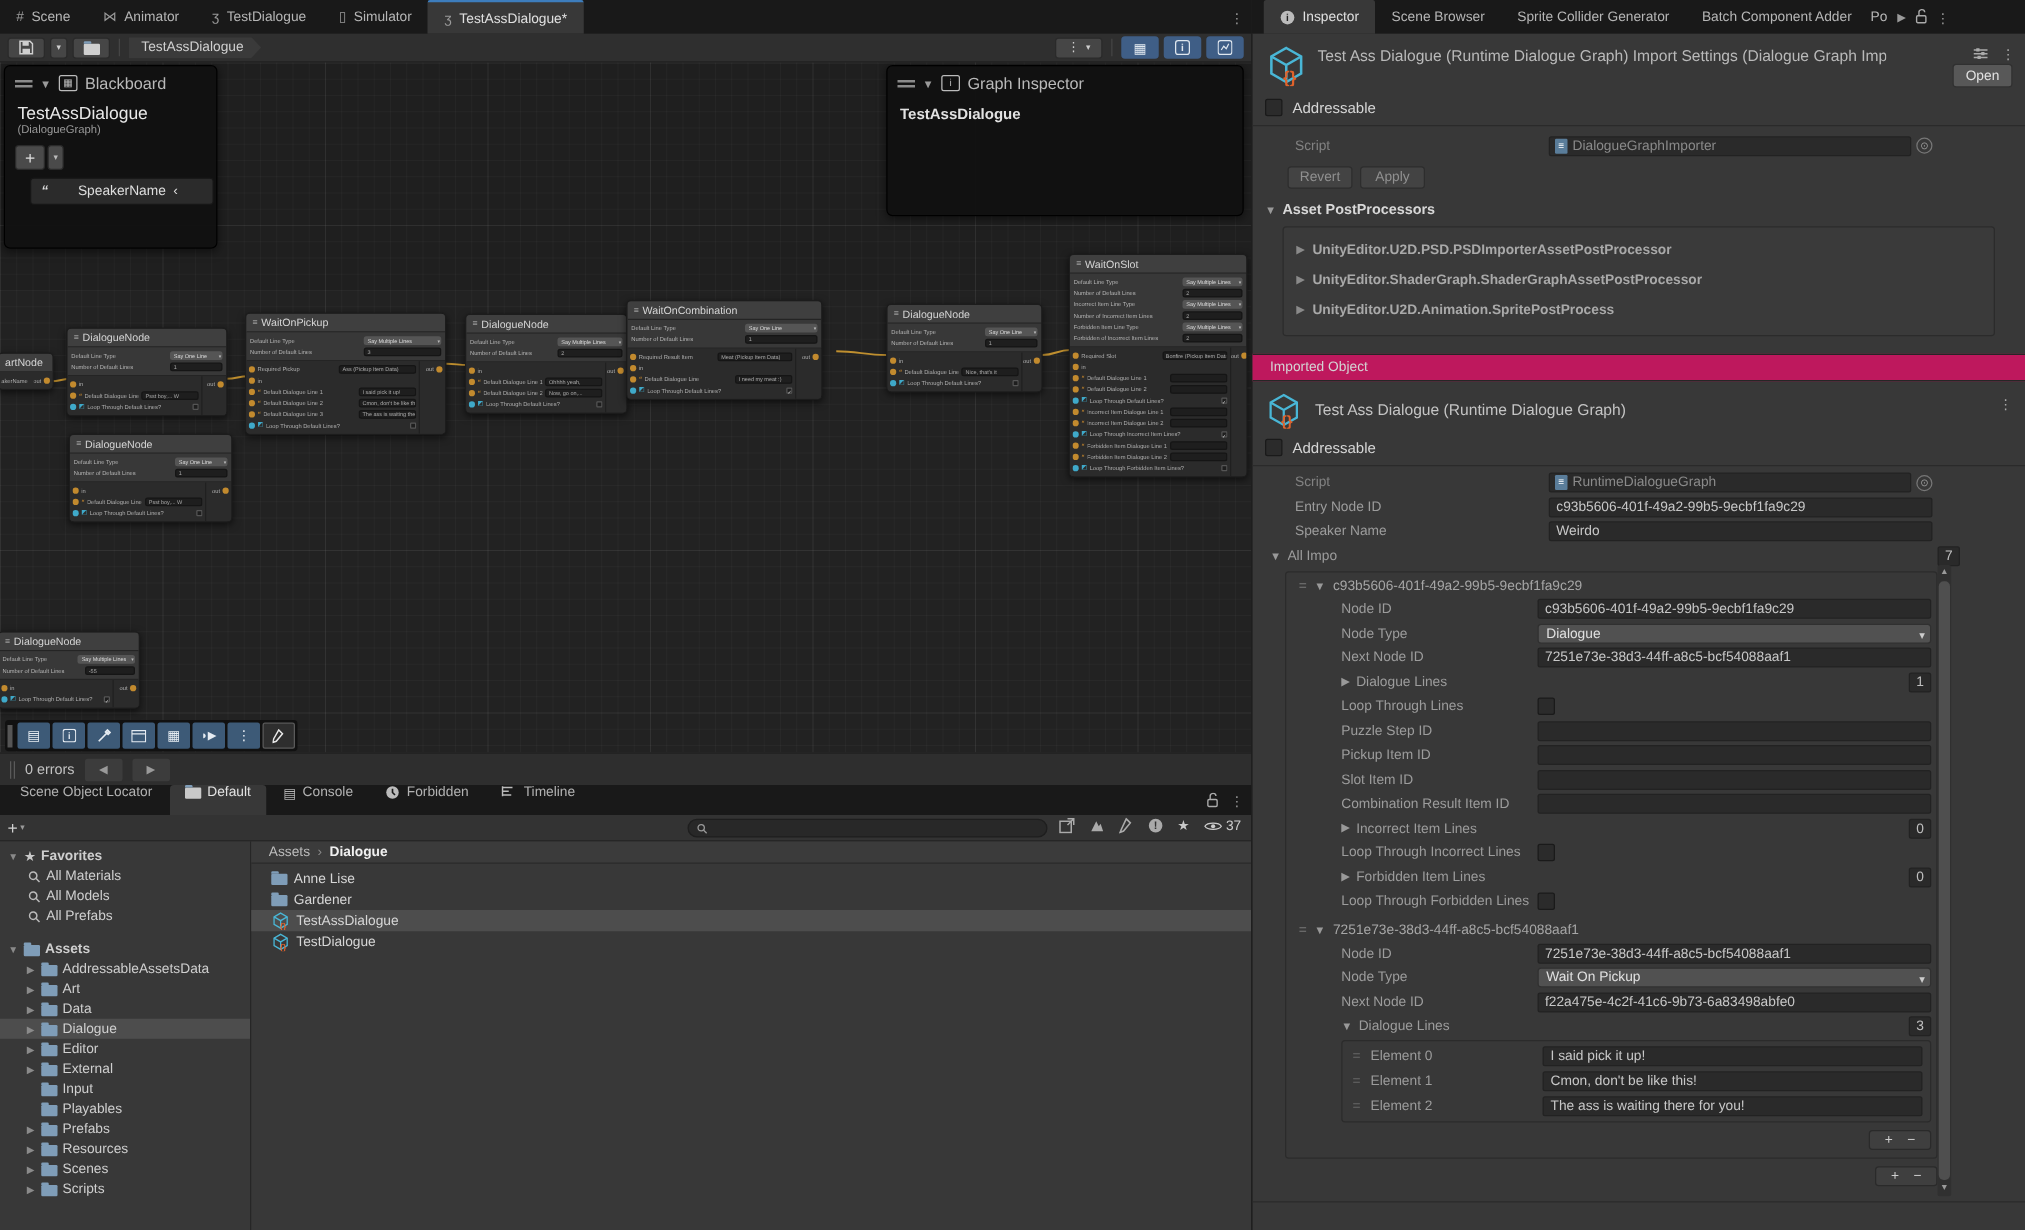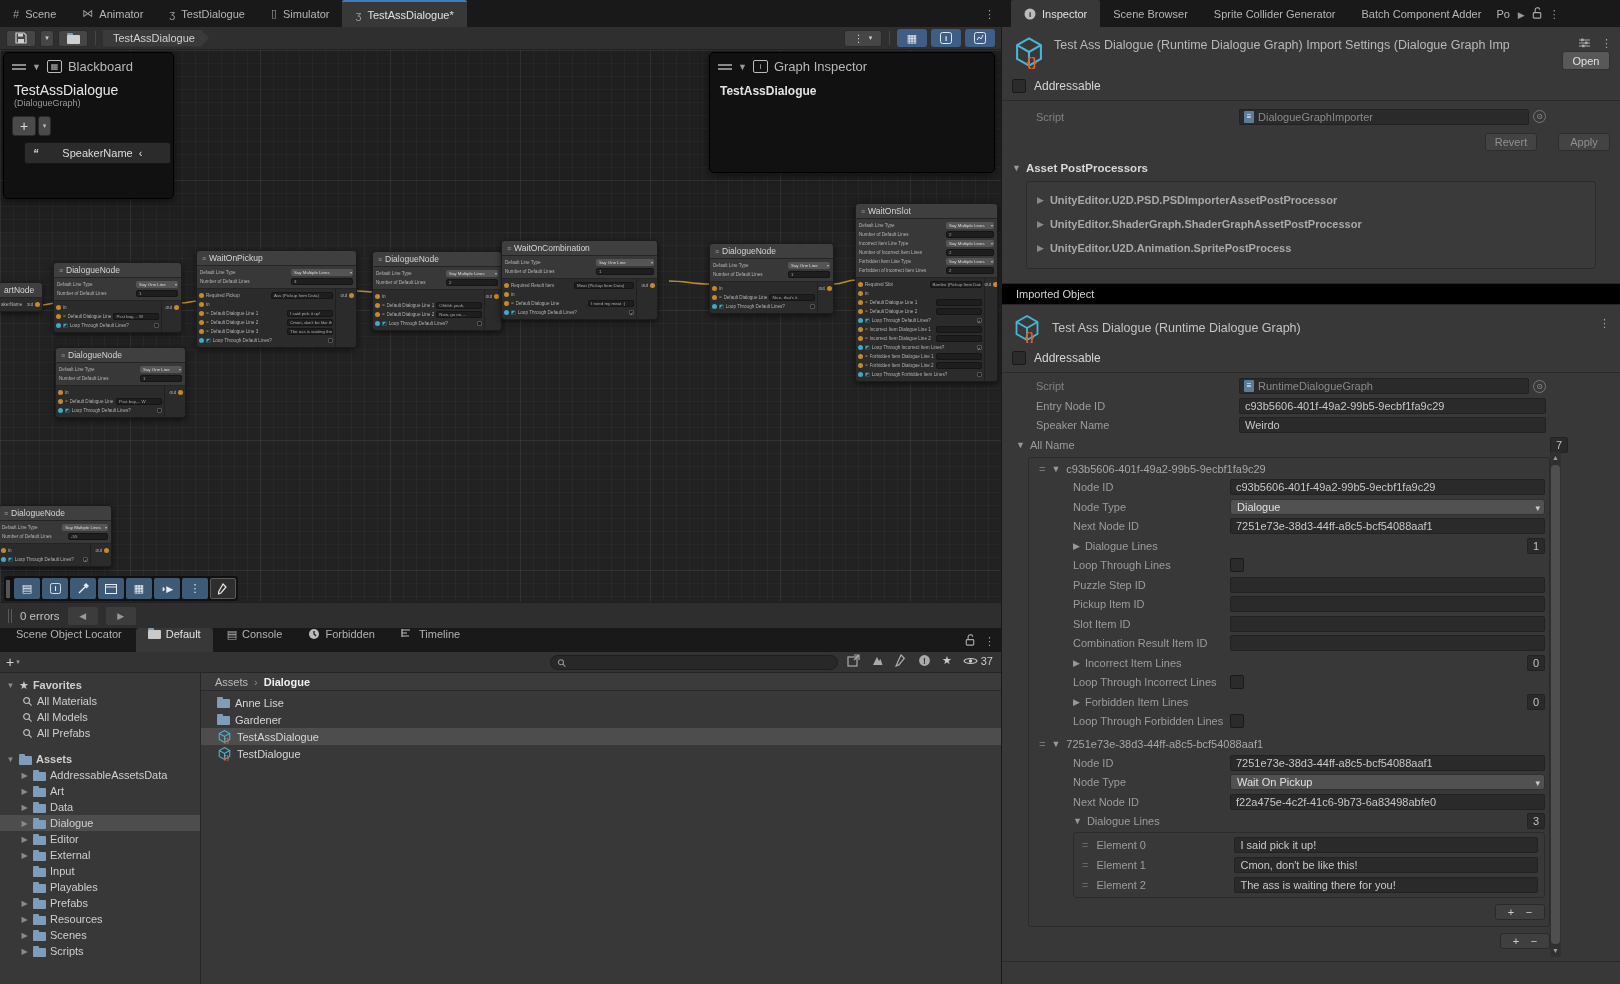--- a/index.html
+++ b/index.html
@@ -153,30 +153,30 @@
   .ddl{flex:1;background:#515151;border:1px solid #303030;border-radius:3px;height:16px;line-height:15px;
     padding:0 14px 0 6px;color:#e0e0e0;position:relative;cursor:pointer;white-space:nowrap;overflow:hidden}
   .ddl::after{content:"▾";position:absolute;right:4px;top:1px;font-size:9px;color:#ccc}
   .scrobj{flex:1;display:flex;align-items:center;background:#2a2a2a;border:1px solid #222;border-radius:2px;
     height:16px;padding:0 4px;gap:4px;color:#c8c8c8;overflow:hidden;white-space:nowrap}
   .scrobj.dim{color:#8a8a8a}
   .sic{width:10px;height:12px;background:#5a7d9a;border-radius:1px;color:#fff;font-size:8px;line-height:12px;
     text-align:center;flex:none;font-weight:bold}
   .pick{width:13px;height:13px;border:1px solid #777;border-radius:50%;color:#999;font-size:8px;line-height:11px;
     text-align:center;flex:none;margin-left:4px;cursor:pointer}
-  .btnrow{display:flex;justify-content:flex-end;gap:21px;padding:6px 10px}
+  .btnrow{display:flex;justify-content:flex-start;gap:6px;padding:6px 28px}
   .ubtn{min-width:52px;height:18px;background:#434343;border:1px solid #2d2d2d;border-radius:3px;color:#909090;
     display:flex;align-items:center;justify-content:center;padding:0 8px;cursor:pointer}
   .fold{display:flex;align-items:center;gap:5px;padding:5px 10px;color:#d8d8d8;font-weight:bold;font-size:11.5px}
   .fold .fa{color:#999;font-size:9px}
   .ppbox{margin:2px 24px 10px 24px;border:1px solid #2b2b2b;border-radius:3px;background:#3a3a3a;
     padding:6px 0 8px 0}
   .pprow{display:flex;align-items:center;gap:6px;height:24px;padding-left:10px;color:#a9a9a9;font-weight:bold}
   .pprow .fa{color:#8a8a8a;font-size:9px}
-  .iobar{height:22px;background:#000000;border-top:1px solid #262626;border-bottom:1px solid #262626;
+  .iobar{height:22px;background:#be185d;border-top:1px solid #262626;border-bottom:1px solid #262626;
     display:flex;align-items:center;padding-left:14px;color:#d4d4d4;margin-top:14px}
   .objhead{display:flex;align-items:center;gap:10px;padding:8px 10px 2px 10px;position:relative}
   .objhead .cub{width:30px;height:30px}
   .objhead .t{color:#c4c4c4;font-size:12.5px}
   .objhead .dots{position:absolute;right:10px;top:12px;color:#aaa}
   .nwrap{margin:2px 70px 0 26px;border:1px solid #2b2b2b;border-radius:3px;padding:2px 0 4px 0;position:relative}
   .nhead{display:flex;align-items:center;gap:6px;height:18px;padding-left:10px;color:#a6a6a6}
   .nhead .h{color:#777}
   .nhead .fa{color:#999;font-size:9px}
   .ir2{display:flex;align-items:center;height:19.5px;padding:0 4px 0 44px}
@@ -1094,21 +1094,21 @@
   <div class="ir">
     <span class="lab">Entry Node ID</span>
     <div class="fld">c93b5606-401f-49a2-99b5-9ecbf1fa9c29</div>
   </div>
   <div class="ir">
     <span class="lab">Speaker Name</span>
     <div class="fld">Weirdo</div>
   </div>
   <div class="ir" style="padding-left:14px;padding-right:52px">
     <span class="fa" style="color:#999;font-size:9px;margin-right:5px">▼</span>
-    <span class="lab" style="width:auto;flex:1">All Name</span>
+    <span class="lab" style="width:auto;flex:1">All Impo</span>
     <span class="badge">7</span>
   </div>
 
   <div class="nwrap">
 
     <div class="nhead">
         <span class="h">=</span>
         <span class="fa">▼</span>
         <span>c93b5606-401f-49a2-99b5-9ecbf1fa9c29</span>
       </div>

